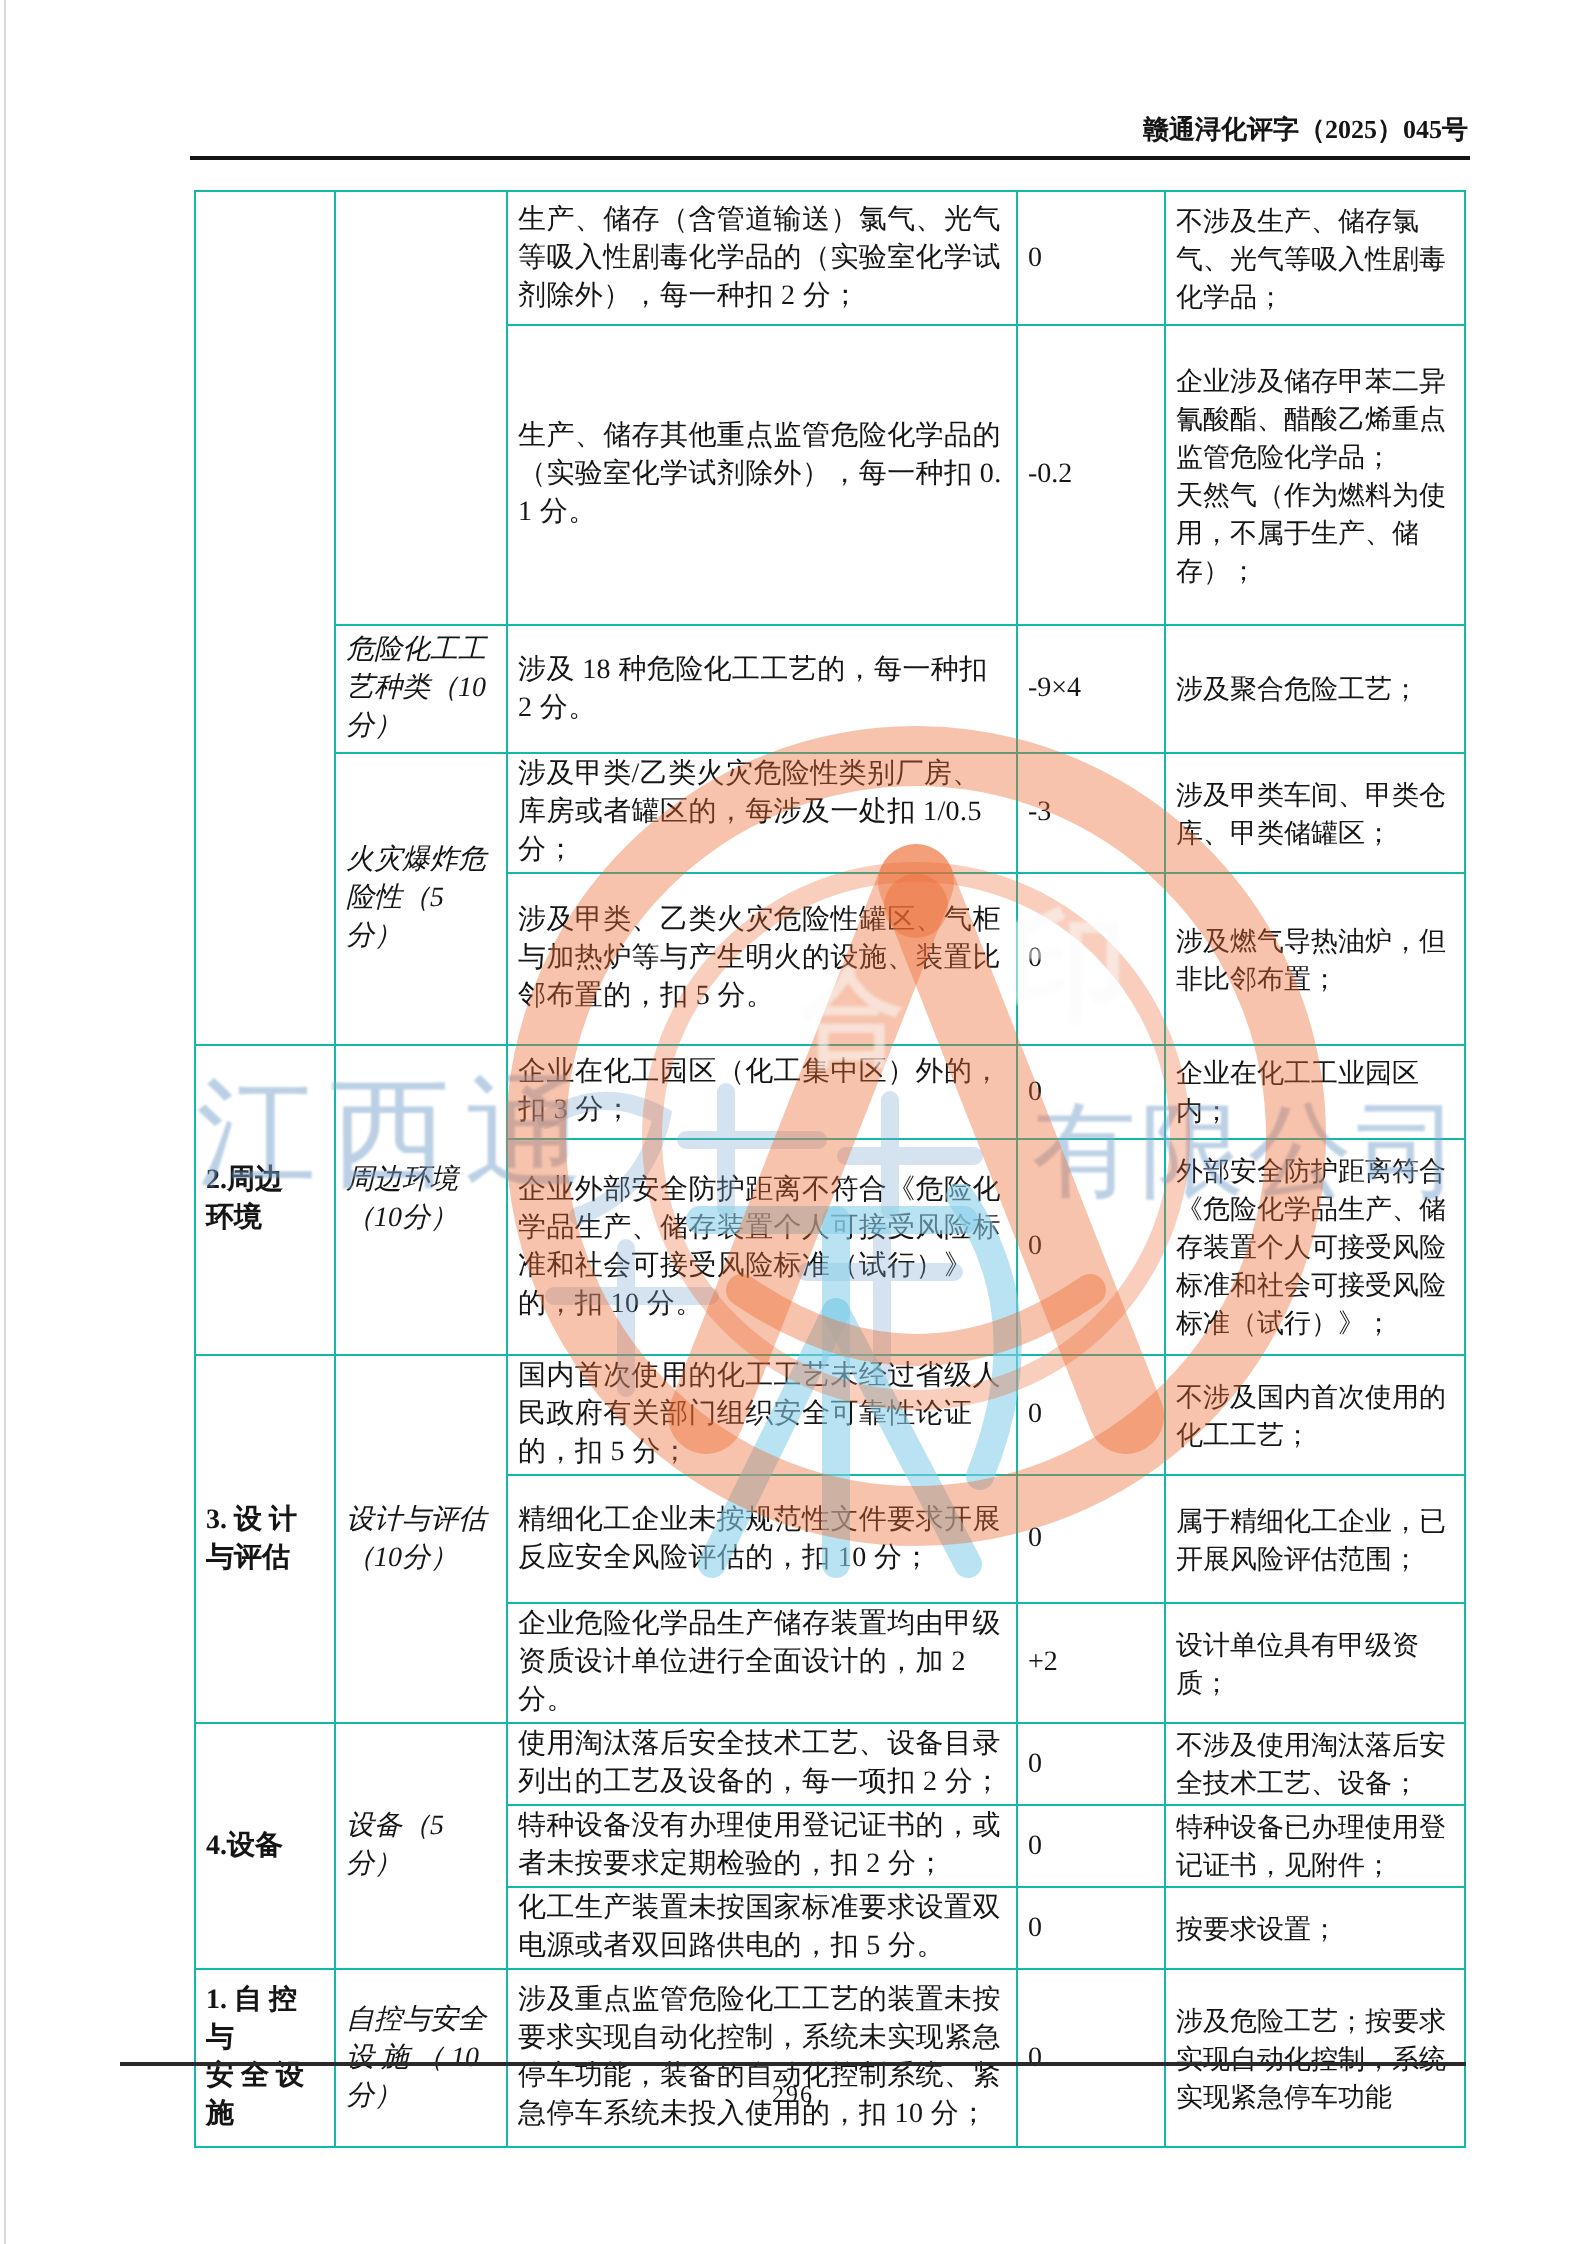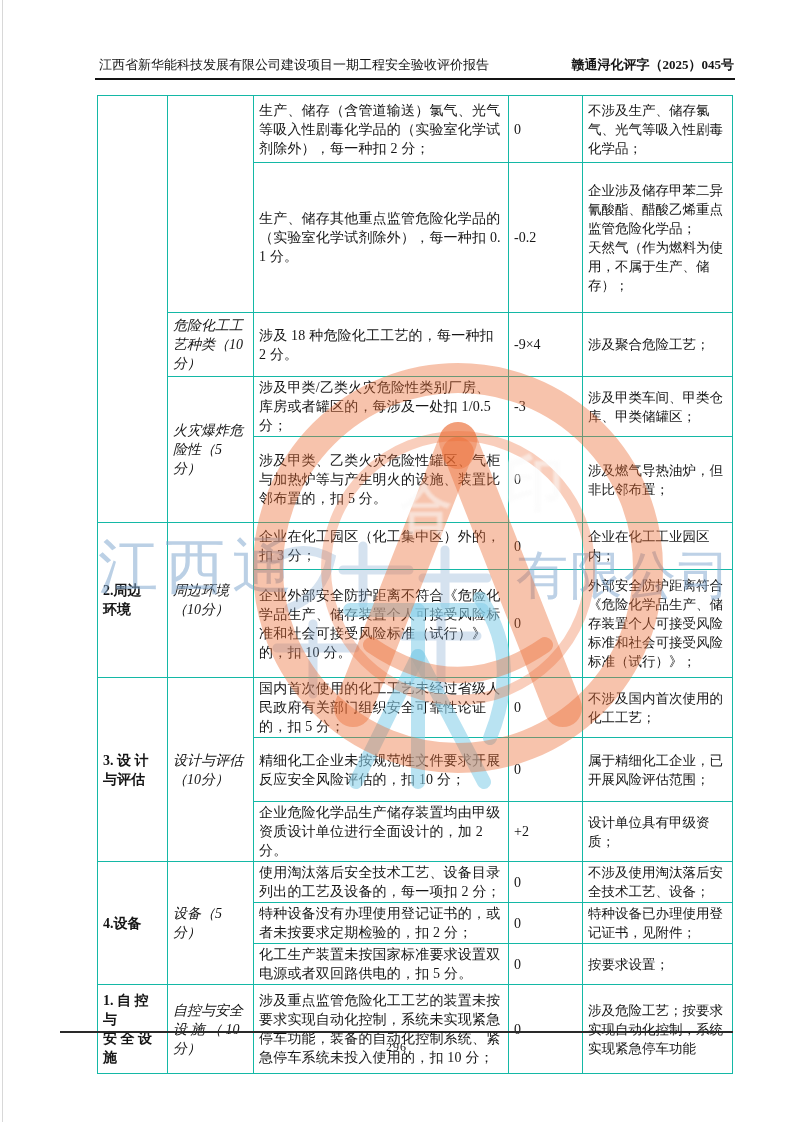--- a/index.html
+++ b/index.html
@@ -50,21 +50,20 @@
   .wm-gray-2 { left:504px; top:444px; font-size:60px; }
   .wm-cyan   { left:330px; top:592px; }
   .wm-bluestrokes { left:255px; top:528px; }
 </style>
 </head>
 <body>
 
 <div class="page">
   <div class="scan-edge"></div>
 
-  <div class="hdr-left">江西省新华能科技发展有限公司建设项目一期工程安全验收评价报告</div>
   <div class="hdr-right">赣通浔化评字（2025）045号</div>
   <div class="hdr-rule"></div>
 
   <table class="assess">
     <colgroup>
       <col style="width:70px">
         <col style="width:86px">
         <col style="width:255px">
         <col style="width:74px">
         <col style="width:150px">

